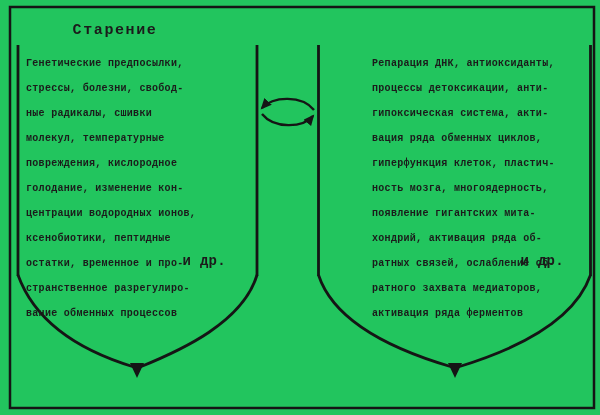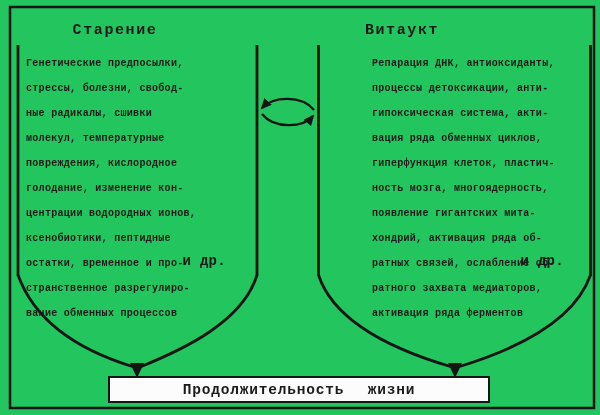--- a/index.html
+++ b/index.html
@@ -99,21 +99,20 @@
 
     <path d="M318.5,275 C334,322 394,350 452,367" stroke="#151515" stroke-width="2.8" fill="none"></path>
     <path d="M590.5,275 C574,322 514,350 458,367" stroke="#151515" stroke-width="2.8" fill="none"></path>
     <polygon points="448,363 462,363 455,378" fill="#151515"></polygon>
 
     <path d="M314,110 C302,95 273,96 262,108" stroke="#151515" stroke-width="2.4" fill="none" marker-end="url(#arr)"></path>
     <path d="M262,114 C274,129 303,128 313,116" stroke="#151515" stroke-width="2.4" fill="none" marker-end="url(#arr)"></path>
   </svg>
 
   <div class="col-title title-left">Старение</div>
-  <div class="col-title title-right">Витаукт</div>
 
   <div class="box-text text-left">Генетические предпосылки,
 стрессы, болезни, свобод-
 ные радикалы, сшивки
 молекул, температурные
 повреждения, кислородное
 голодание, изменение кон-
 центрации водородных ионов,
 ксенобиотики, пептидные
 остатки, временное и про-
@@ -127,17 +126,14 @@
 вация ряда обменных циклов,
 гиперфункция клеток, пластич-
 ность мозга, многоядерность,
 появление гигантских мита-
 хондрий, активация ряда об-
 ратных связей, ослабление об-
 ратного захвата медиаторов,
 активация ряда ферментов</div>
   <div class="etc-line etc-right">и др.</div>
 
-  <div class="bottom-box">
-    <span class="bottom-label">Продолжительность жизни</span>
-  </div>
 
 </div>
 
 </body></html>

